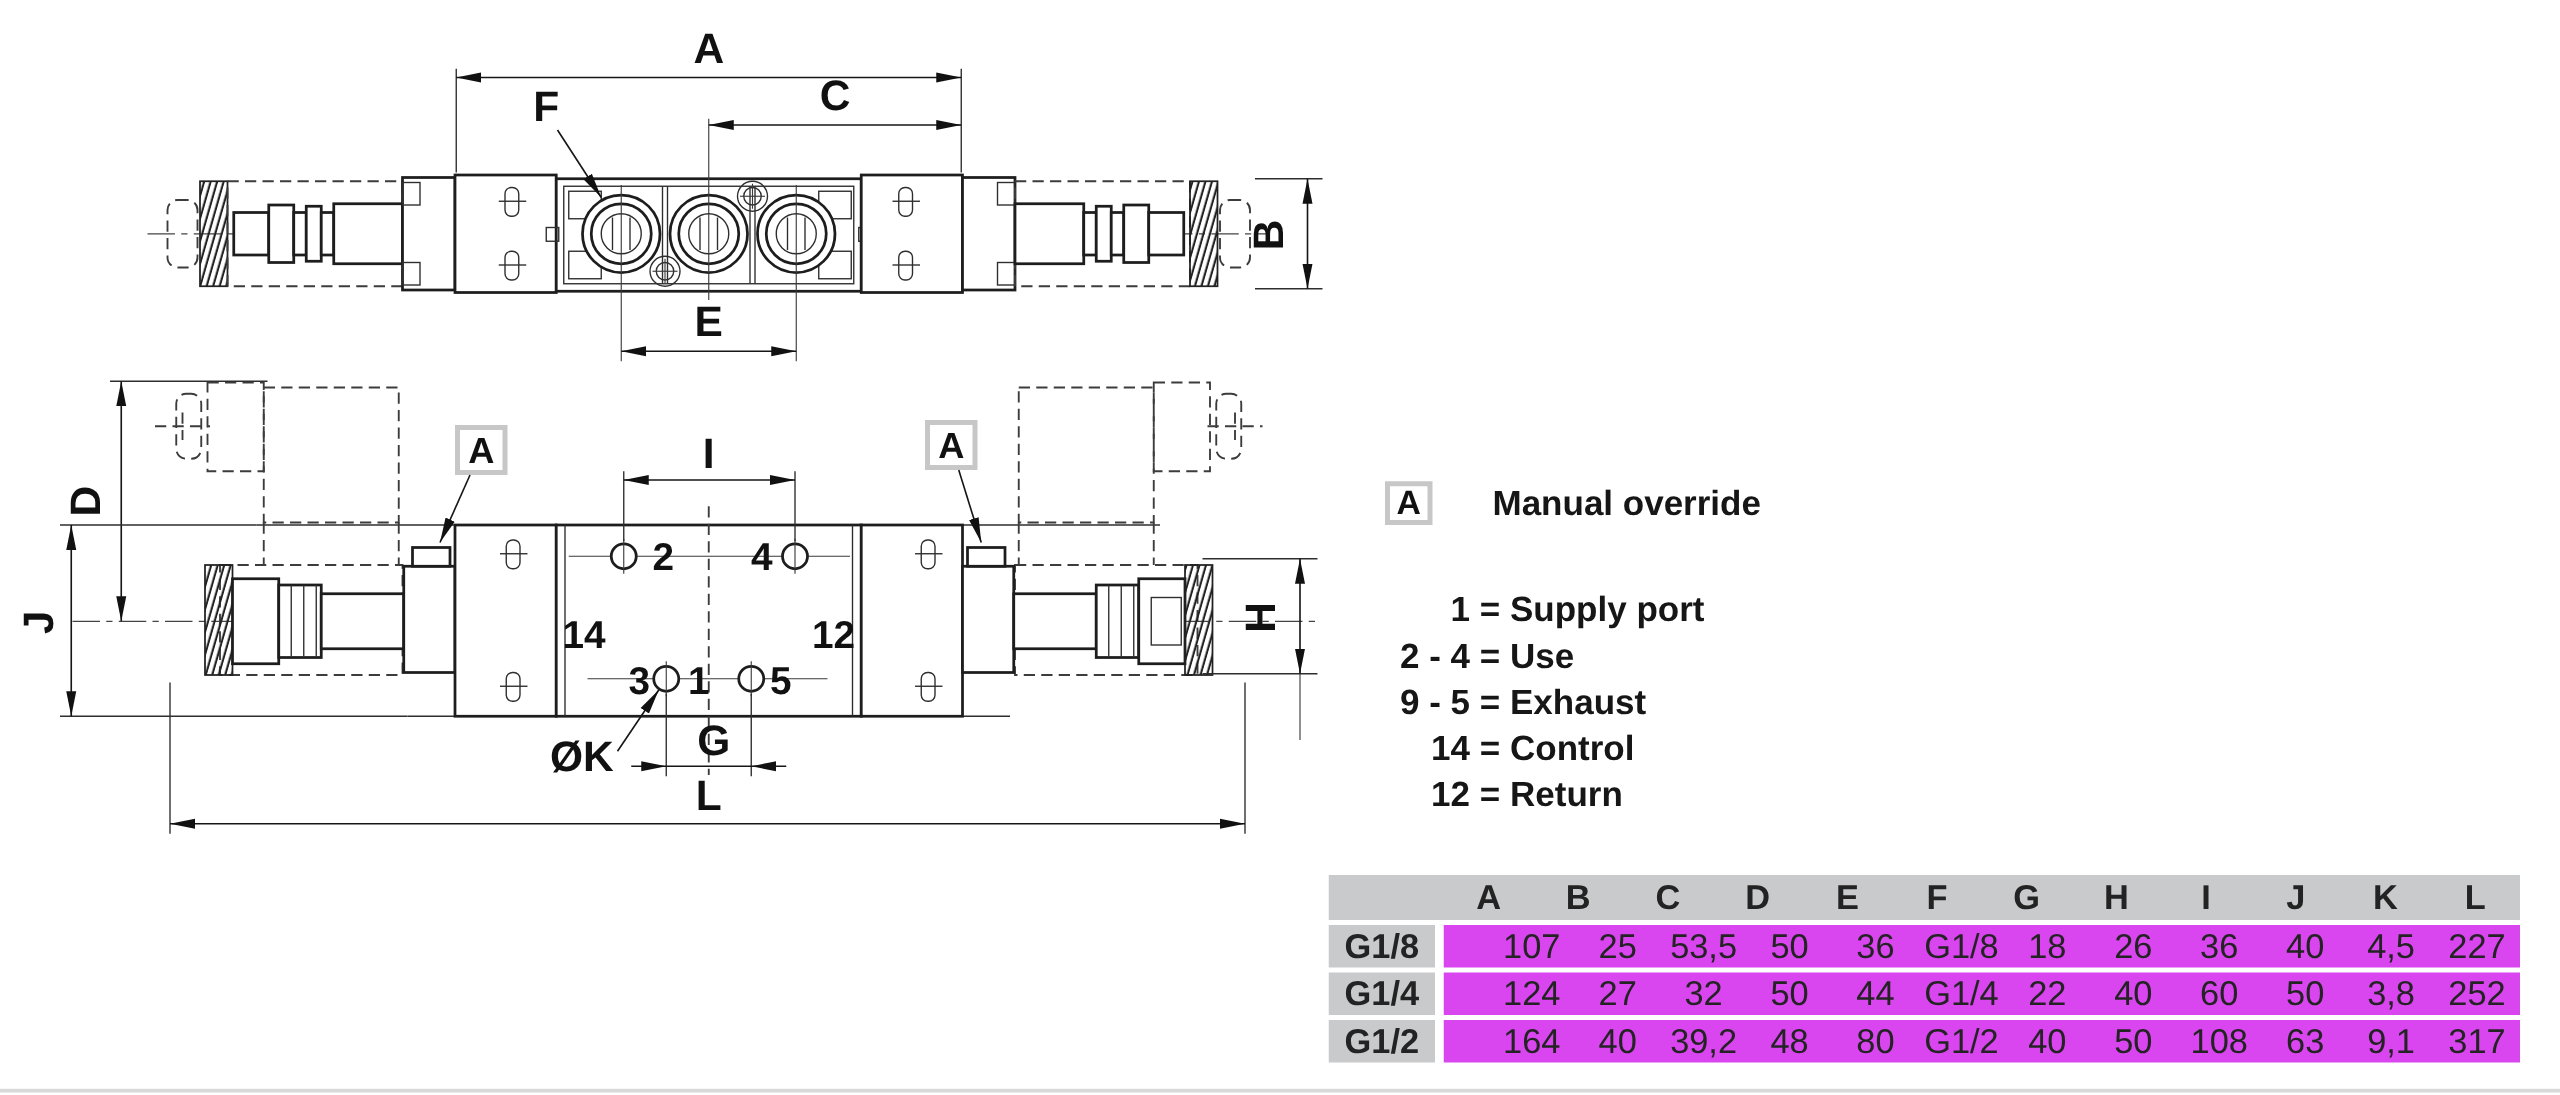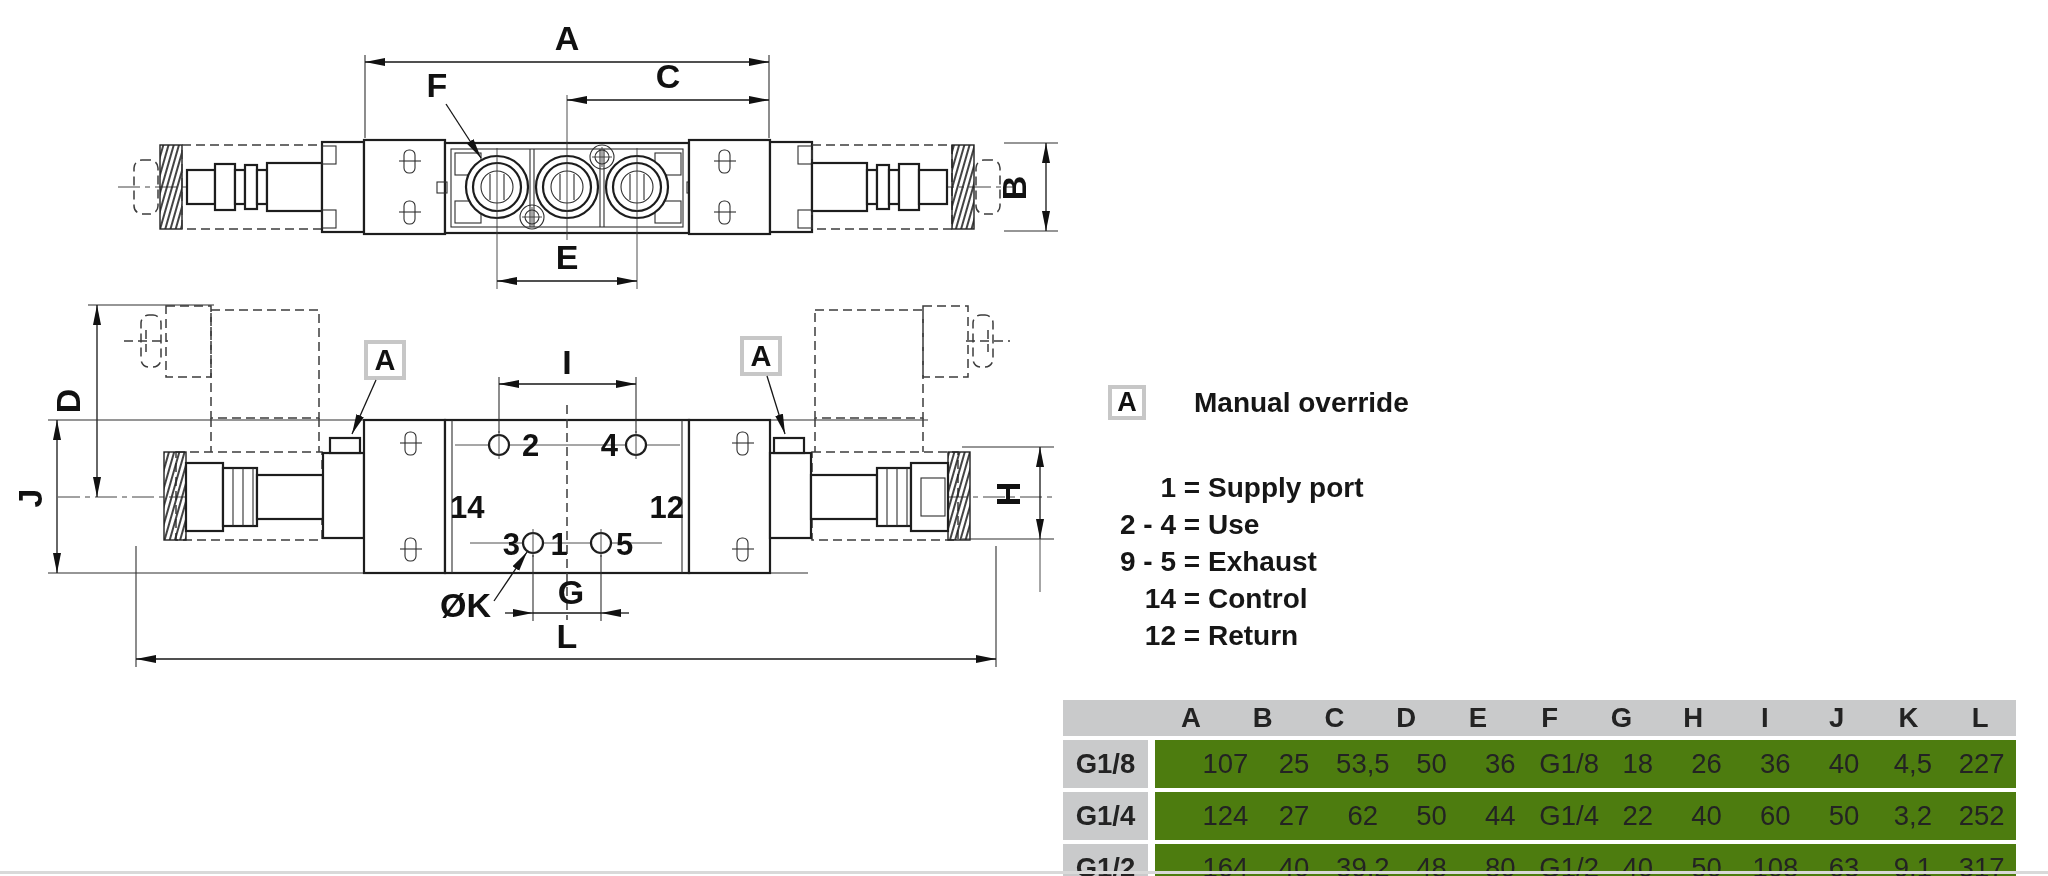--- a/index.html
+++ b/index.html
@@ -31,23 +31,23 @@
   .legend-val{text-align:center;white-space:pre;}
 
   
   .dim-table{position:absolute;left:1063px;top:700px;width:953px;font-size:27.5px;color:#232323;}
   .t-row{display:flex;height:36px;margin-bottom:4px;}
   .t-row.t-head{background:#c9cacb;font-weight:700;}
   .t-label{width:85px;display:flex;align-items:center;justify-content:center;font-weight:700;}
   .t-gap{width:7px;}
   .t-vals{flex:1;display:grid;grid-template-columns:repeat(12,1fr);}
   .t-vals div{display:flex;align-items:center;justify-content:center;}
-  .t-row.t-data{height:48px;}
+  .t-row.t-data{height:34px;}
   .t-row.t-data .t-label{background:#c9cacb;}
-  .t-row.t-data .t-vals{background:#4d7c0f;font-weight:400;padding-left:36px;}
+  .t-row.t-data .t-vals{background:#d946ef;font-weight:400;padding-left:36px;}
 </style>
 </head>
 <body>
 
 <div class="page">
 
 <svg width="2048" height="876" viewBox="0 0 2048 876" style="position:absolute;left:0;top:0;">
   <defs>
     <marker id="ae" markerUnits="userSpaceOnUse" markerWidth="22" markerHeight="12" refX="20" refY="5" orient="auto">
       <path d="M20,5 L0,1 L0,9 Z" fill="#111"></path>
@@ -393,29 +393,29 @@
       <div>227</div>
     </div>
   </div>
 
   <div class="t-row t-data">
     <div class="t-label">G1/4</div>
     <div class="t-gap"></div>
     <div class="t-vals">
       <div>124</div>
       <div>27</div>
-      <div>62</div>
+      <div>32</div>
       <div>50</div>
       <div>44</div>
       <div>G1/4</div>
       <div>22</div>
       <div>40</div>
       <div>60</div>
       <div>50</div>
-      <div>3,2</div>
+      <div>3,8</div>
       <div>252</div>
     </div>
   </div>
 
   <div class="t-row t-data">
     <div class="t-label">G1/2</div>
     <div class="t-gap"></div>
     <div class="t-vals">
       <div>164</div>
       <div>40</div>

